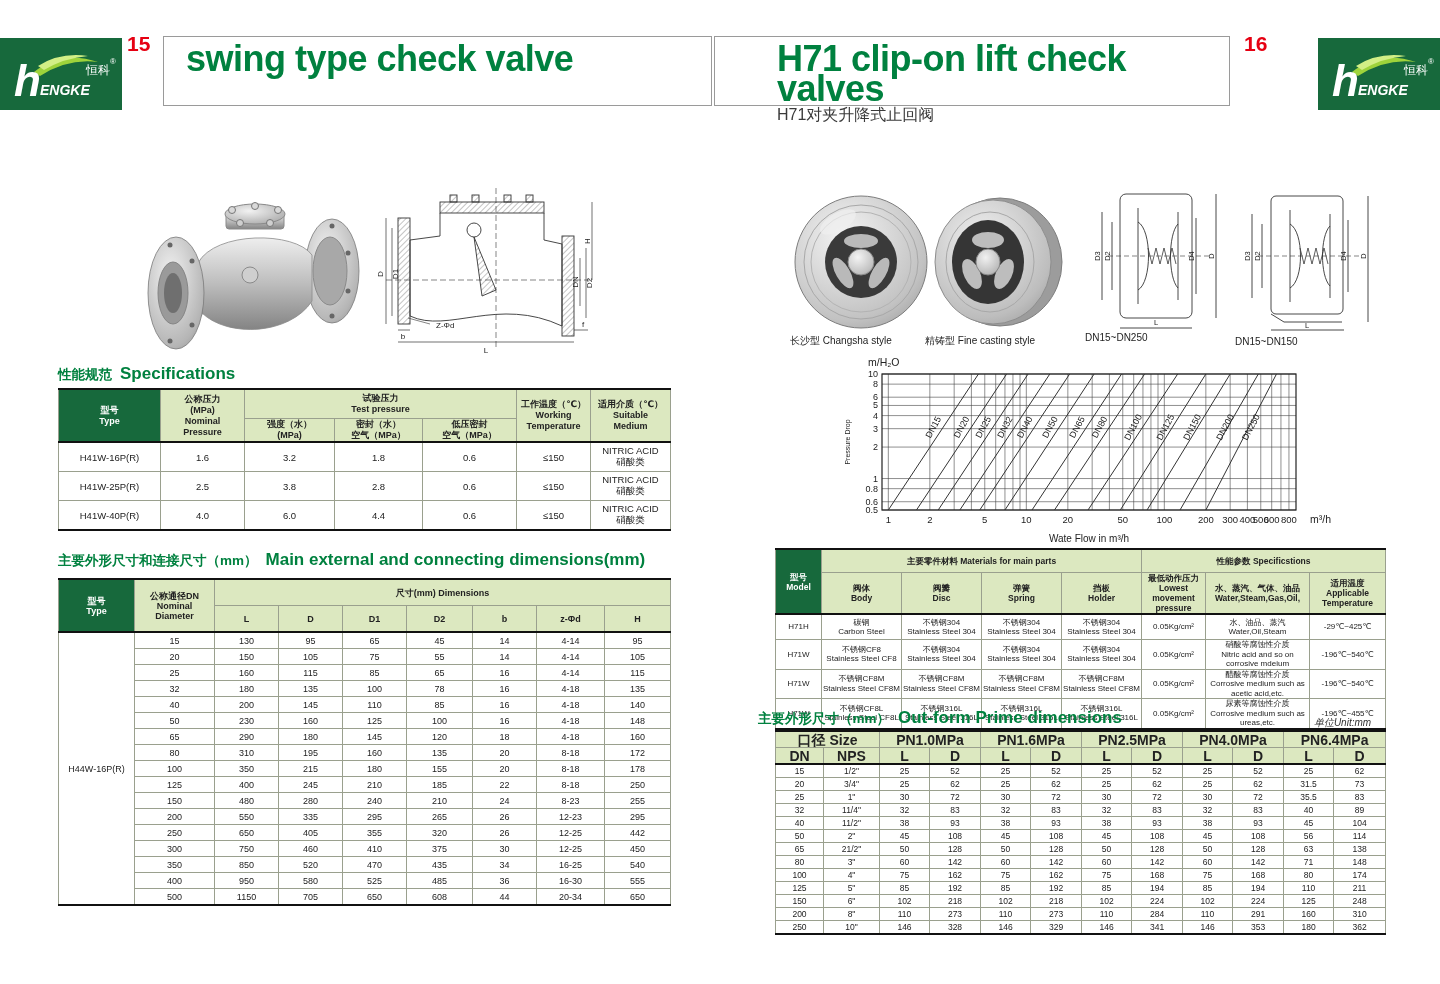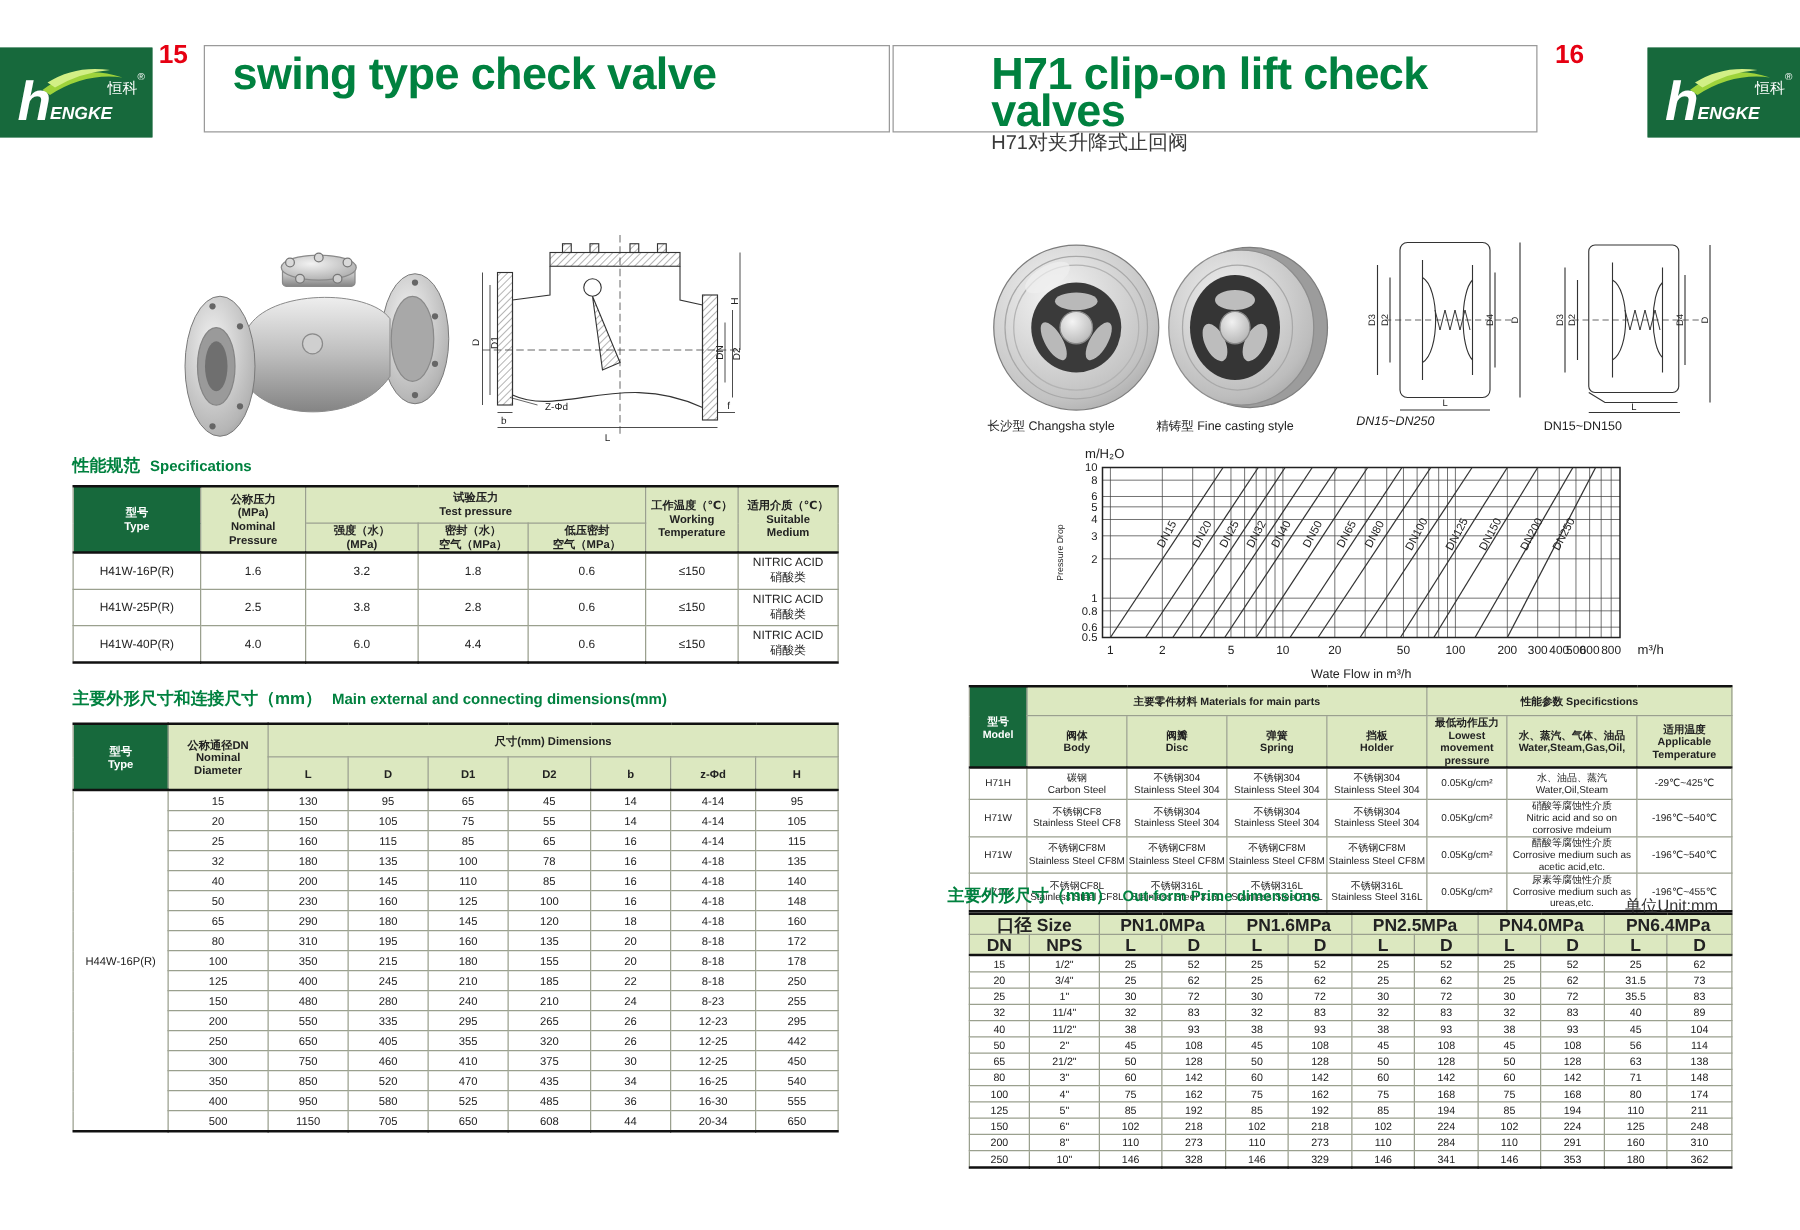--- a/index.html
+++ b/index.html
@@ -8,22 +8,22 @@
   .abs{position:absolute;}
   
   .logobox{width:122px;height:72px;background:#17693c;display:flex;align-items:center;justify-content:center;}
   .pageno{font-size:21px;font-weight:bold;color:#e60012;}
   .titlebox{height:70px;border:1px solid #9a9a9a;background:#fff;box-sizing:border-box;padding-top:7px;}
   .bigtitle{font-size:36px;font-weight:bold;color:#00813f;letter-spacing:-0.5px;line-height:30px;}
   .subtitle{font-size:16px;color:#3a3a3a;line-height:22px;}
   
   .sectitle{font-weight:bold;color:#00813f;}
   .sectitle .cn{font-size:13.5px;margin-right:8px;}
-  .sectitle .en{font-size:12px;}
-  .unitnote{font-size:13px;color:#333;text-align:left;}
+  .sectitle .en{font-size:17px;}
+  .unitnote{font-size:10px;color:#333;text-align:center;font-style:italic;}
   
   table.tbl{border-collapse:collapse;table-layout:fixed;width:100%;
             border-top:2px solid #111;border-bottom:2px solid #111;}
   table.tbl th,table.tbl td{border:1px solid #9aa08e;text-align:center;vertical-align:middle;
             white-space:pre-line;padding:0 1px;color:#222;}
   table.tbl thead{border-bottom:2px solid #111;}
   table.tbl thead th{background:#dce8c0;font-weight:bold;}
   th.dk,td.dk{background:#17693c !important;color:#fff !important;}
   
   #spec-table th{font-size:9px;line-height:11px;}
@@ -55,21 +55,21 @@
     <text x="14" y="58" font-size="44" font-weight="bold" font-style="italic" fill="#fff">h</text>
     <text x="40" y="57" font-size="14" font-weight="bold" font-style="italic" fill="#fff">ENGKE</text>
     <text x="86" y="36" font-size="12" fill="#fff">恒科</text>
     <text x="110" y="26" font-size="8" fill="#fff">®</text>
   </svg>
 </div>
 <div class="abs pageno" style="left:127px;top:32px;">15</div>
 <div class="abs titlebox" style="left:163px;top:36px;width:549px;padding-left:22px;">
   <div class="bigtitle">swing type check valve</div>
 </div>
-<div class="abs titlebox" style="left:714px;top:36px;width:516px;padding-left:78px;">
+<div class="abs titlebox" style="left:714px;top:36px;width:516px;padding-left:62px;">
   <div class="bigtitle">H71 clip-on lift check valves</div>
   <div class="subtitle">H71对夹升降式止回阀</div>
 </div>
 <div class="abs pageno" style="left:1244px;top:32px;">16</div>
 <div class="abs logobox" style="left:1318px;top:38px;">
   <svg width="122" height="72" viewBox="0 0 122 72">
     <rect x="0" y="0" width="122" height="72" fill="#17693c"></rect>
     <path d="M34,34 Q62,12 98,24 Q68,20 40,38 Z" fill="#9ed33b"></path>
     <path d="M38,28 Q60,14 88,18 Q64,20 44,32 Z" fill="#d2ef86"></path>
     <text x="14" y="58" font-size="44" font-weight="bold" font-style="italic" fill="#fff">h</text>
@@ -536,21 +536,21 @@
       <text x="28" y="74" transform="rotate(-90 28,74)" text-anchor="middle">D2</text>
       <text x="114" y="74" transform="rotate(-90 114,74)" text-anchor="middle">D4</text>
       <text x="134" y="74" transform="rotate(-90 134,74)" text-anchor="middle">D</text>
       <text x="75" y="146" text-anchor="middle">L</text>
     </g>
   </svg>
 </div>
 
 <div class="abs caption" style="left:790px;top:334px;width:150px;">长沙型 Changsha style</div>
 <div class="abs caption" style="left:925px;top:334px;width:145px;">精铸型 Fine casting style</div>
-<div class="abs caption" style="left:1085px;top:332px;width:145px;font-style:italic;">DN15~DN250</div>
+<div class="abs caption" style="left:1085px;top:332px;width:145px;">DN15~DN250</div>
 <div class="abs caption" style="left:1235px;top:336px;width:145px;">DN15~DN150</div>
 
 <div class="abs" style="left:838px;top:354px;">
   <svg id="flow-chart" width="515" height="192" viewBox="0 0 515 192">
       <defs>
         <clipPath id="plotclip">
           <rect x="44" y="20" width="414" height="136"></rect>
         </clipPath>
       </defs>
       <line x1="50.314533697373165" y1="20" x2="50.314533697373165" y2="156" stroke="#444" stroke-width="0.6"></line>

